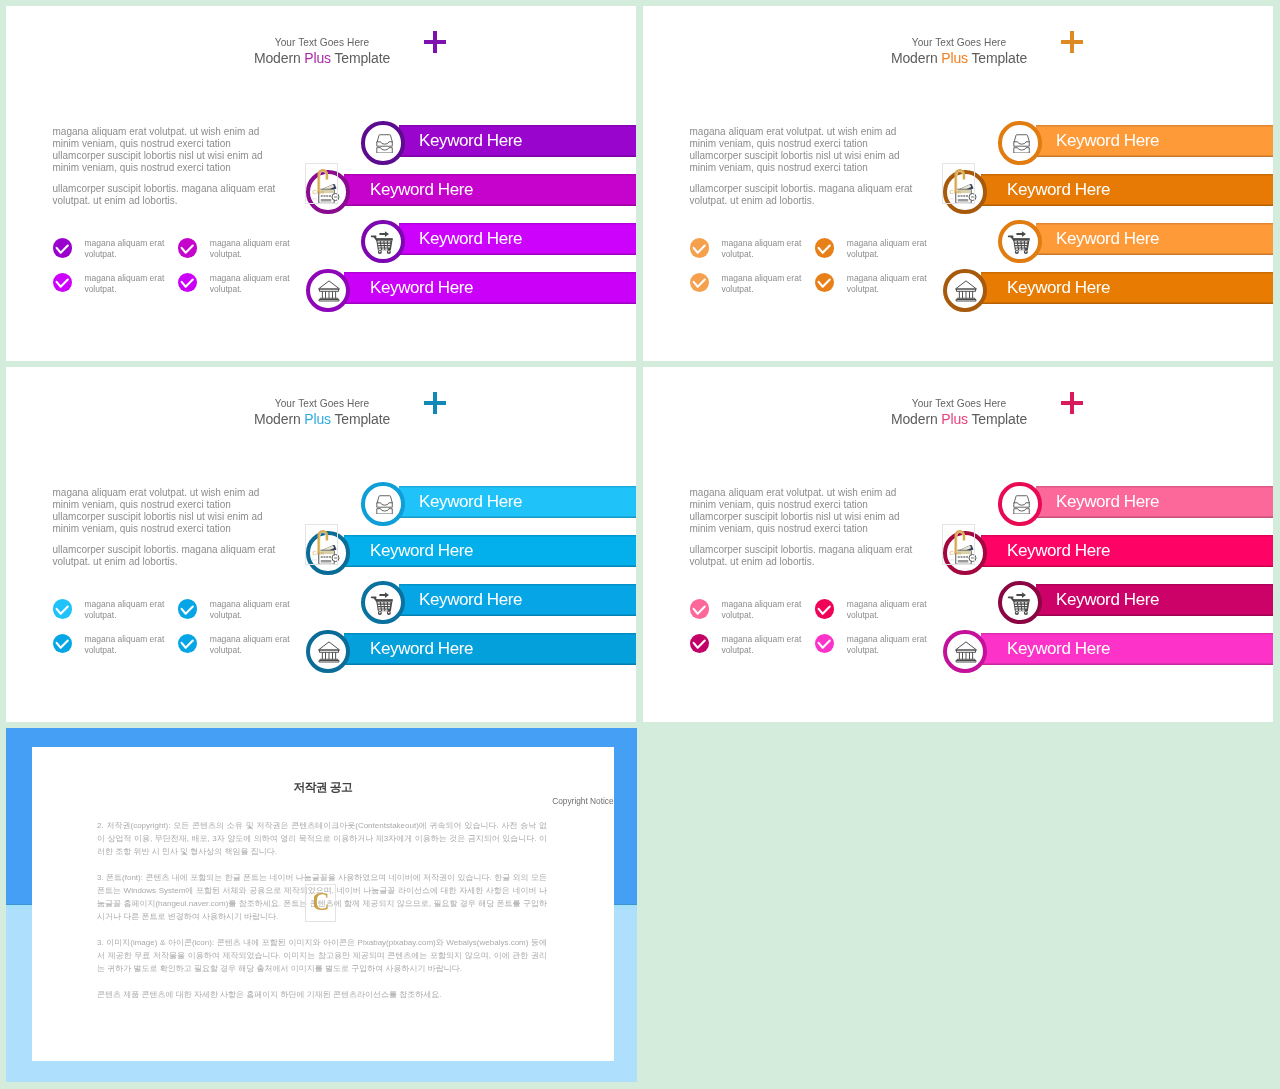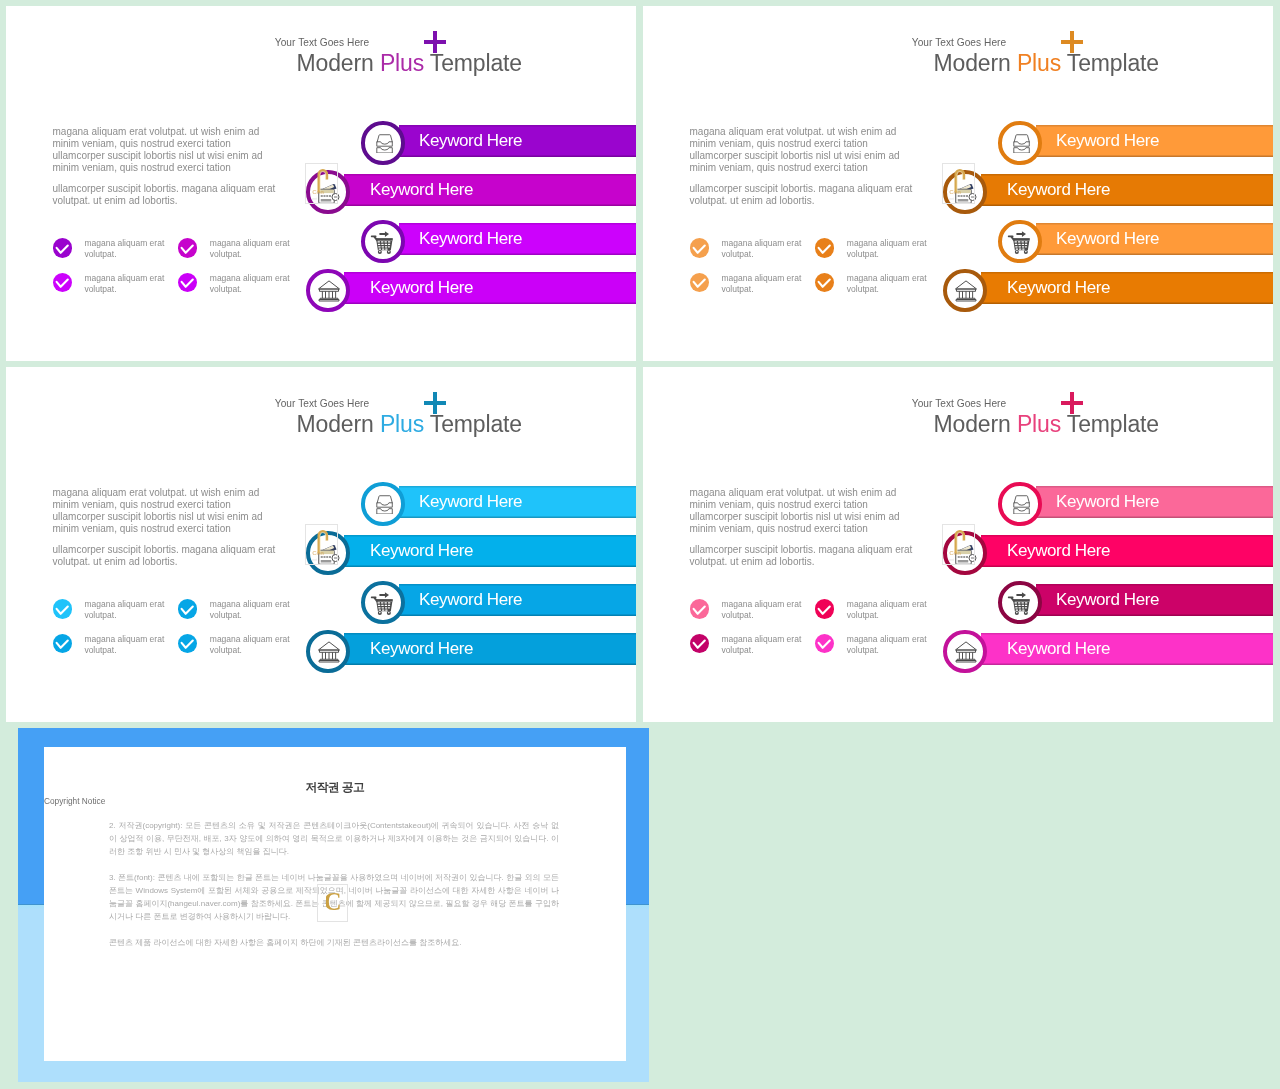--- a/index.html
+++ b/index.html
@@ -13,22 +13,22 @@
   .s1{left:6px;  top:6px;}
   .s2{left:643px;top:6px;}
   .s3{left:6px;  top:367px;}
   .s4{left:643px;top:367px;}
 
   
   .hdr{position:absolute;left:0;top:0;width:630.5px;}
   
   .hdr-sub{position:absolute;width:400px;text-align:center;left:116px;top:31px;
            font-size:10.15px;color:#636363;letter-spacing:.05px;}
-  .hdr-main{position:absolute;width:400px;text-align:right;left:116px;top:44px;
-            font-size:23px;color:#5d5d5d;font-weight:400;letter-spacing:-.15px;}
+  .hdr-main{position:absolute;width:400px;text-align:center;left:116px;top:44px;
+            font-size:14px;color:#5d5d5d;font-weight:400;letter-spacing:-.15px;}
   .hdr-main .plusword{font-weight:400;}
   .plus-mark{position:absolute;width:22.5px;height:22.5px;}
   .plus-mark i{position:absolute;display:block;background:currentColor;}
   .plus-mark i.h{left:0;top:9.4px;width:22.5px;height:3.7px;}
   .plus-mark i.v{top:0;left:9.4px;height:22.5px;width:3.7px;}
 
   
   .para{position:absolute;font-size:10px;line-height:12px;color:#8d8d8d;}
   .p1{left:46.5px;top:119.5px;width:212px;}
   .p2{left:46.5px;top:176.5px;width:232px;}
@@ -69,27 +69,27 @@
 
   .rows{position:absolute;left:0;top:0;width:630px;height:355px;}
 
   
   .wm{position:absolute;left:299px;top:157px;width:31px;height:38.5px;
       border:1px solid #e4e4e4;background:transparent;z-index:6;}
   .wm svg{position:absolute;left:0;top:0;}
 
   
   .s5{position:absolute;left:6px;top:728px;width:630.5px;height:354px;
-      background:#45a0f5;overflow:hidden;margin-left:12px;}
+      background:#45a0f5;overflow:hidden;}
   .s5 .fade{position:absolute;left:0;top:176px;width:630.5px;height:178px;
             background:linear-gradient(#3f93cf 0px,#3f93cf 1px,#a3e2fb 1px,#aedffc 6px,#aedffc 100%);}
   .s5 .sheet{position:absolute;left:26px;top:19px;width:581.6px;height:314px;background:#ffffff;}
   .nt-title{position:absolute;left:0;top:32.5px;width:581.6px;text-align:center;
             font-size:11.8px;font-weight:700;color:#3f3f3f;letter-spacing:-.6px;}
-  .nt-sub{position:absolute;left:0;top:49px;width:581.6px;text-align:left;
+  .nt-sub{position:absolute;left:0;top:49px;width:581.6px;text-align:right;
           font-size:8.3px;color:#6e6e6e;}
   .nt-body{position:absolute;left:65px;top:71.5px;width:450px;
            font-size:8px;line-height:13px;color:#a9a9a9;text-align:justify;}
   .nt-body p{margin:0 0 13px 0;}
   .nt-logo{position:absolute;left:273px;top:137px;width:31px;height:38px;box-sizing:border-box;
            border:1px solid #e3e3e3;display:flex;align-items:center;justify-content:center;}
 </style>
 </head>
 <body>
 
@@ -699,21 +699,22 @@
       </div>
     </div>
   <div class="s5">
     <div class="fade"></div>
     <div class="sheet">
       <div class="nt-title">저작권 공고</div>
       <div class="nt-sub">Copyright Notice</div>
       <div class="nt-body">
           <p>2. 저작권(copyright): 모든 콘텐츠의 소유 및 저작권은 콘텐츠테이크아웃(Contentstakeout)에 귀속되어 있습니다. 사전 승낙 없이 상업적 이용, 무단전재, 배포, 3자 양도에 의하여 영리 목적으로 이용하거나 제3자에게 이용하는 것은 금지되어 있습니다. 이러한 조항 위반 시 민사 및 형사상의 책임을 집니다.</p>
           <p>3. 폰트(font): 콘텐츠 내에 포함되는 한글 폰트는 네이버 나눔글꼴을 사용하였으며 네이버에 저작권이 있습니다. 한글 외의 모든 폰트는 Windows System에 포함된 서체와 공용으로 제작되었으며, 네이버 나눔글꼴 라이선스에 대한 자세한 사항은 네이버 나눔글꼴 홈페이지(hangeul.naver.com)를 참조하세요. 폰트는 콘텐츠에 함께 제공되지 않으므로, 필요할 경우 해당 폰트를 구입하시거나 다른 폰트로 변경하여 사용하시기 바랍니다.</p>
-          <p>콘텐츠 제품 라이선스에 대한 자세한 사항은 홈페이지 하단에 기재된 콘텐츠라이선스를 참조하세요.</p>
+          <p>3. 이미지(image) &amp; 아이콘(icon): 콘텐츠 내에 포함된 이미지와 아이콘은 Pixabay(pixabay.com)와 Webalys(webalys.com) 등에서 제공한 무료 저작물을 이용하여 제작되었습니다. 이미지는 참고용만 제공되며 콘텐츠에는 포함되지 않으며, 이에 관한 권리는 귀하가 별도로 확인하고 필요할 경우 해당 출처에서 이미지를 별도로 구입하여 사용하시기 바랍니다.</p>
+          <p>콘텐츠 제품 콘텐츠에 대한 자세한 사항은 홈페이지 하단에 기재된 콘텐츠라이선스를 참조하세요.</p>
         </div>
       <div class="nt-logo">
           <svg width="13.2" height="20" viewBox="0 0 13.2 20" style="margin:-5px 0 0 1px">
   <text x="6.6" y="18.6" text-anchor="middle" font-family="Liberation Serif, serif" font-size="25" font-weight="700" fill="#cba143">C</text>
 </svg>
         </div>
     </div>
   </div>
   </div>
 

